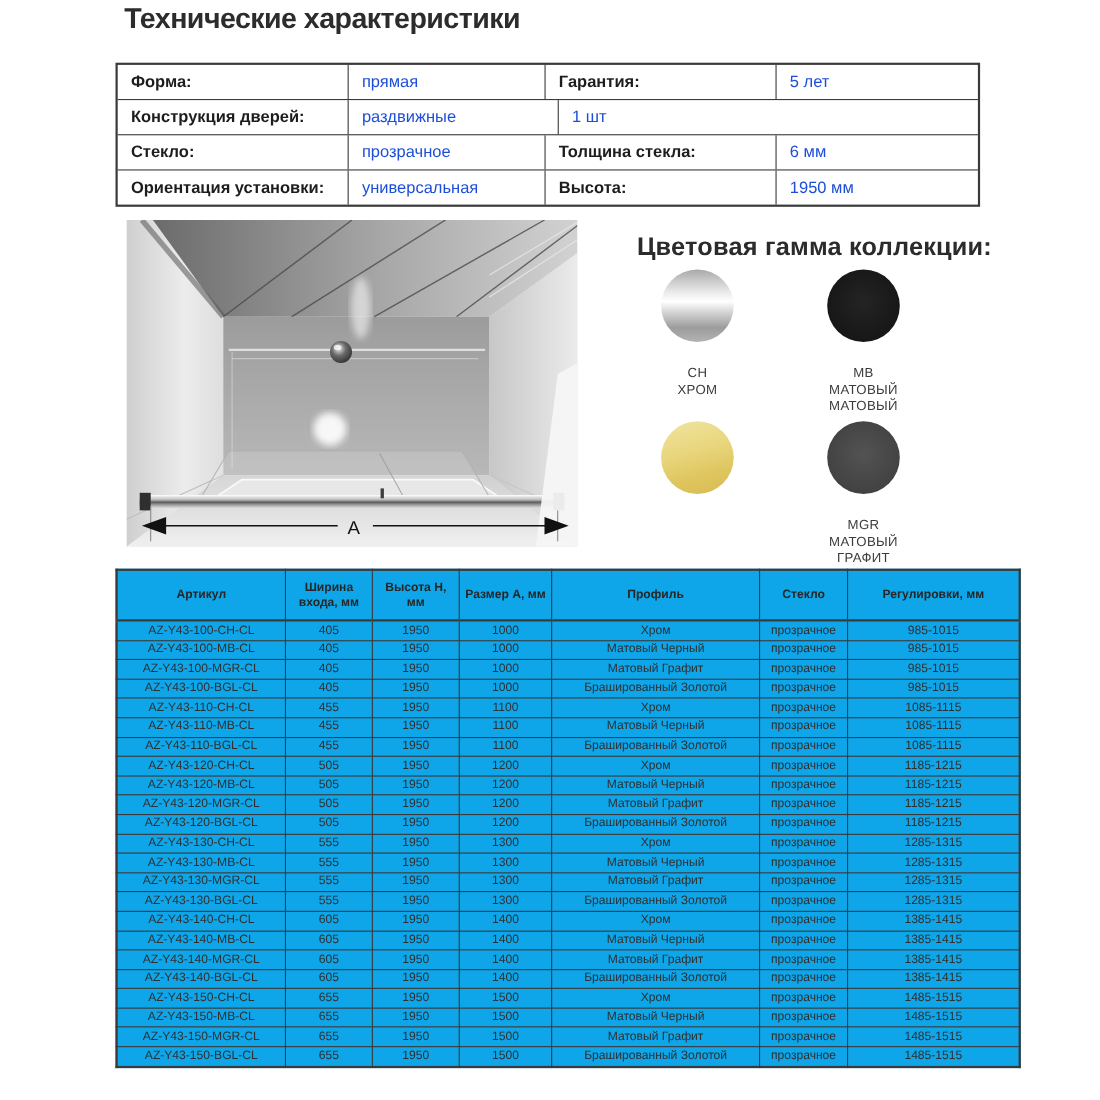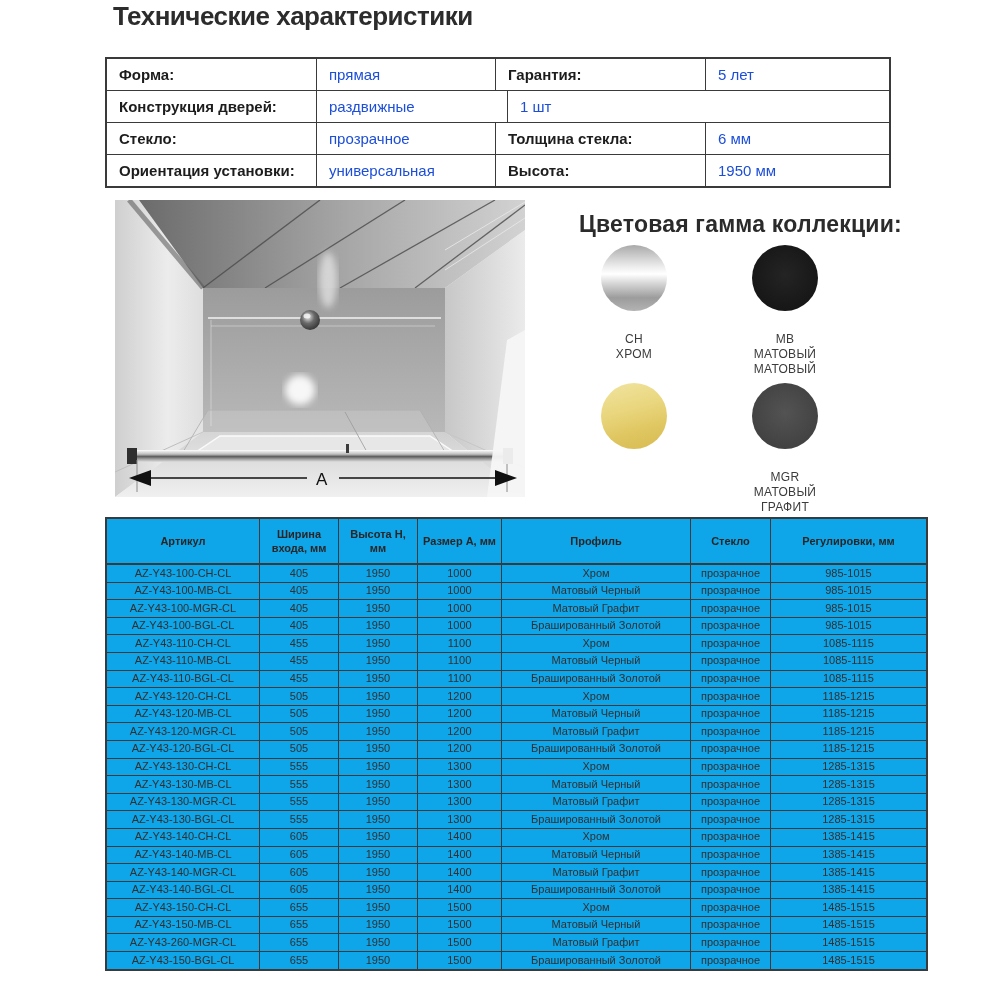--- a/index.html
+++ b/index.html
@@ -424,21 +424,21 @@
         <tr>
           <td>AZ-Y43-150-MB-CL</td>
           <td>655</td>
           <td>1950</td>
           <td>1500</td>
           <td>Матовый Черный</td>
           <td>прозрачное</td>
           <td>1485-1515</td>
         </tr>
         <tr>
-          <td>AZ-Y43-260-MGR-CL</td>
+          <td>AZ-Y43-150-MGR-CL</td>
           <td>655</td>
           <td>1950</td>
           <td>1500</td>
           <td>Матовый Графит</td>
           <td>прозрачное</td>
           <td>1485-1515</td>
         </tr>
         <tr>
           <td>AZ-Y43-150-BGL-CL</td>
           <td>655</td>

